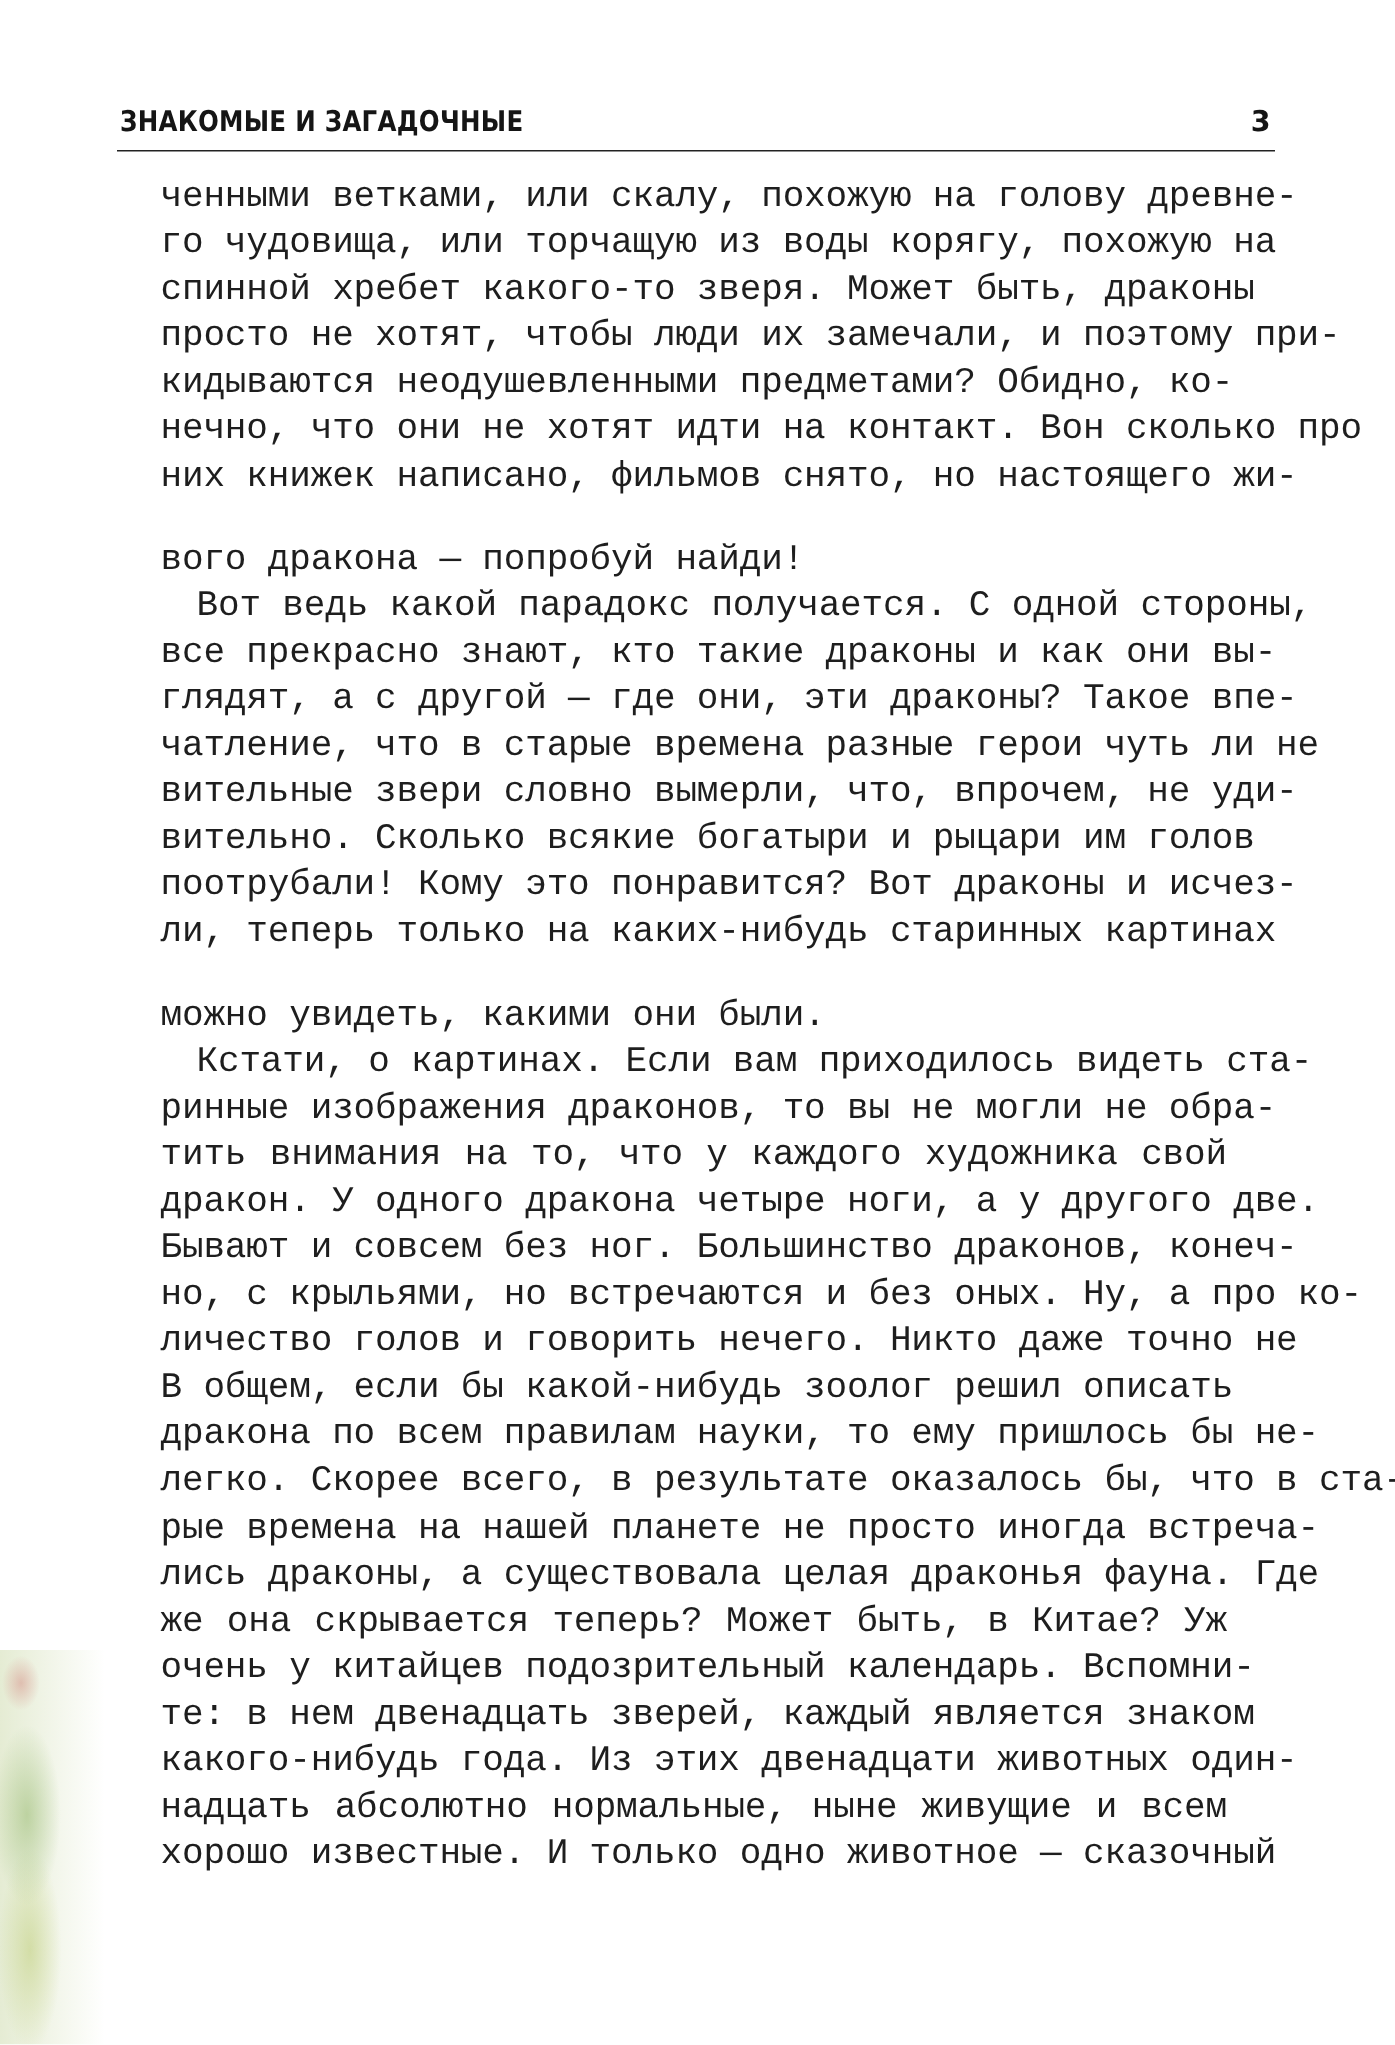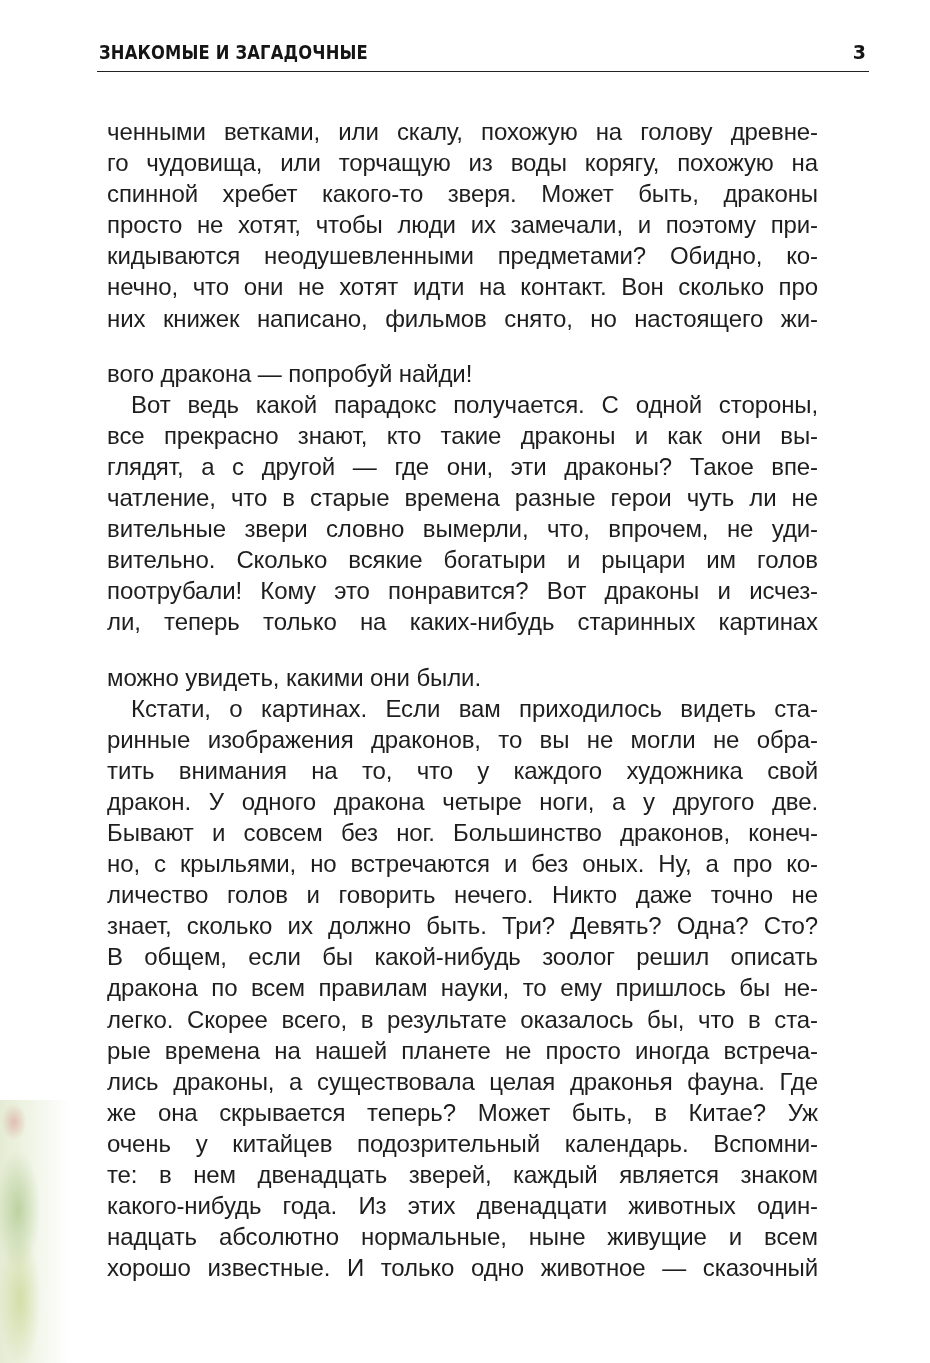--- a/index.html
+++ b/index.html
@@ -3,44 +3,43 @@
 <meta charset="utf-8">
 <style>
   html, body { margin: 0; padding: 0; }
   body {
     width: 930px; height: 1363px; position: relative; overflow: hidden;
     background: #ffffff;
     font-family: "DejaVu Serif", "Liberation Serif", serif;
     color: #1e1e1e;
   }
   .running-head {
-    position: absolute; left: 78px; top: 37px; width: 772px; height: 34px;
+    position: absolute; left: 78px; top: 66px; width: 772px; height: 34px;
     border-bottom: 1.5px solid #222;
-    margin-left: 19px;
   }
   .running-title {
     position: absolute; left: 2px; top: 4px;
     font-family: "DejaVu Sans", "Liberation Sans", sans-serif;
     font-weight: bold; font-size: 19px; letter-spacing: 0.2px;
     transform: scaleX(0.86); transform-origin: left center;
     color: #151515;
   }
   .page-number {
     position: absolute; right: 3px; top: 4px;
     font-family: "DejaVu Sans", "Liberation Sans", sans-serif;
     font-weight: bold; font-size: 19px; color: #151515;
   }
   .body-text {
     position: absolute; left: 107px; top: 116px; width: 711px;
   }
   .line {
     display: block; height: 31.1px; line-height: 31.1px;
     font-size: 24px; white-space: nowrap;
     text-align: justify; text-align-last: justify;
-    font-family: Liberation Sans, sans-serif;
+    font-family: Liberation Mono, monospace;
     letter-spacing: -0.1px;
   }
   .line.indent { padding-left: 24px; }
   .line.last { text-align-last: left; margin-top: 24px; }
   .decor {
     position: absolute; left: 0; top: 1100px; width: 70px; height: 263px;
     background:
       radial-gradient(ellipse 18px 26px at 14px 22px, rgba(214,150,140,0.55), rgba(255,255,255,0) 70%),
       radial-gradient(ellipse 30px 80px at 18px 110px, rgba(150,185,110,0.55), rgba(255,255,255,0) 75%),
       radial-gradient(ellipse 28px 90px at 20px 200px, rgba(190,205,120,0.55), rgba(255,255,255,0) 75%),
@@ -75,21 +74,20 @@
     <span class="line">поотрубали! Кому это понравится? Вот драконы и исчез-</span>
     <span class="line">ли, теперь только на каких-нибудь старинных картинах</span>
     <span class="line last">можно увидеть, какими они были.</span>
     <span class="line indent">Кстати, о картинах. Если вам приходилось видеть ста-</span>
     <span class="line">ринные изображения драконов, то вы не могли не обра-</span>
     <span class="line">тить внимания на то, что у каждого художника свой</span>
     <span class="line">дракон. У одного дракона четыре ноги, а у другого две.</span>
     <span class="line">Бывают и совсем без ног. Большинство драконов, конеч-</span>
     <span class="line">но, с крыльями, но встречаются и без оных. Ну, а про ко-</span>
     <span class="line">личество голов и говорить нечего. Никто даже точно не</span>
-    <span class="line">знает, сколько их должно быть. Три? Девять? Одна? Сто?</span>
     <span class="line">В общем, если бы какой-нибудь зоолог решил описать</span>
     <span class="line">дракона по всем правилам науки, то ему пришлось бы не-</span>
     <span class="line">легко. Скорее всего, в результате оказалось бы, что в ста-</span>
     <span class="line">рые времена на нашей планете не просто иногда встреча-</span>
     <span class="line">лись драконы, а существовала целая драконья фауна. Где</span>
     <span class="line">же она скрывается теперь? Может быть, в Китае? Уж</span>
     <span class="line">очень у китайцев подозрительный календарь. Вспомни-</span>
     <span class="line">те: в нем двенадцать зверей, каждый является знаком</span>
     <span class="line">какого-нибудь года. Из этих двенадцати животных один-</span>
     <span class="line">надцать абсолютно нормальные, ныне живущие и всем</span>

